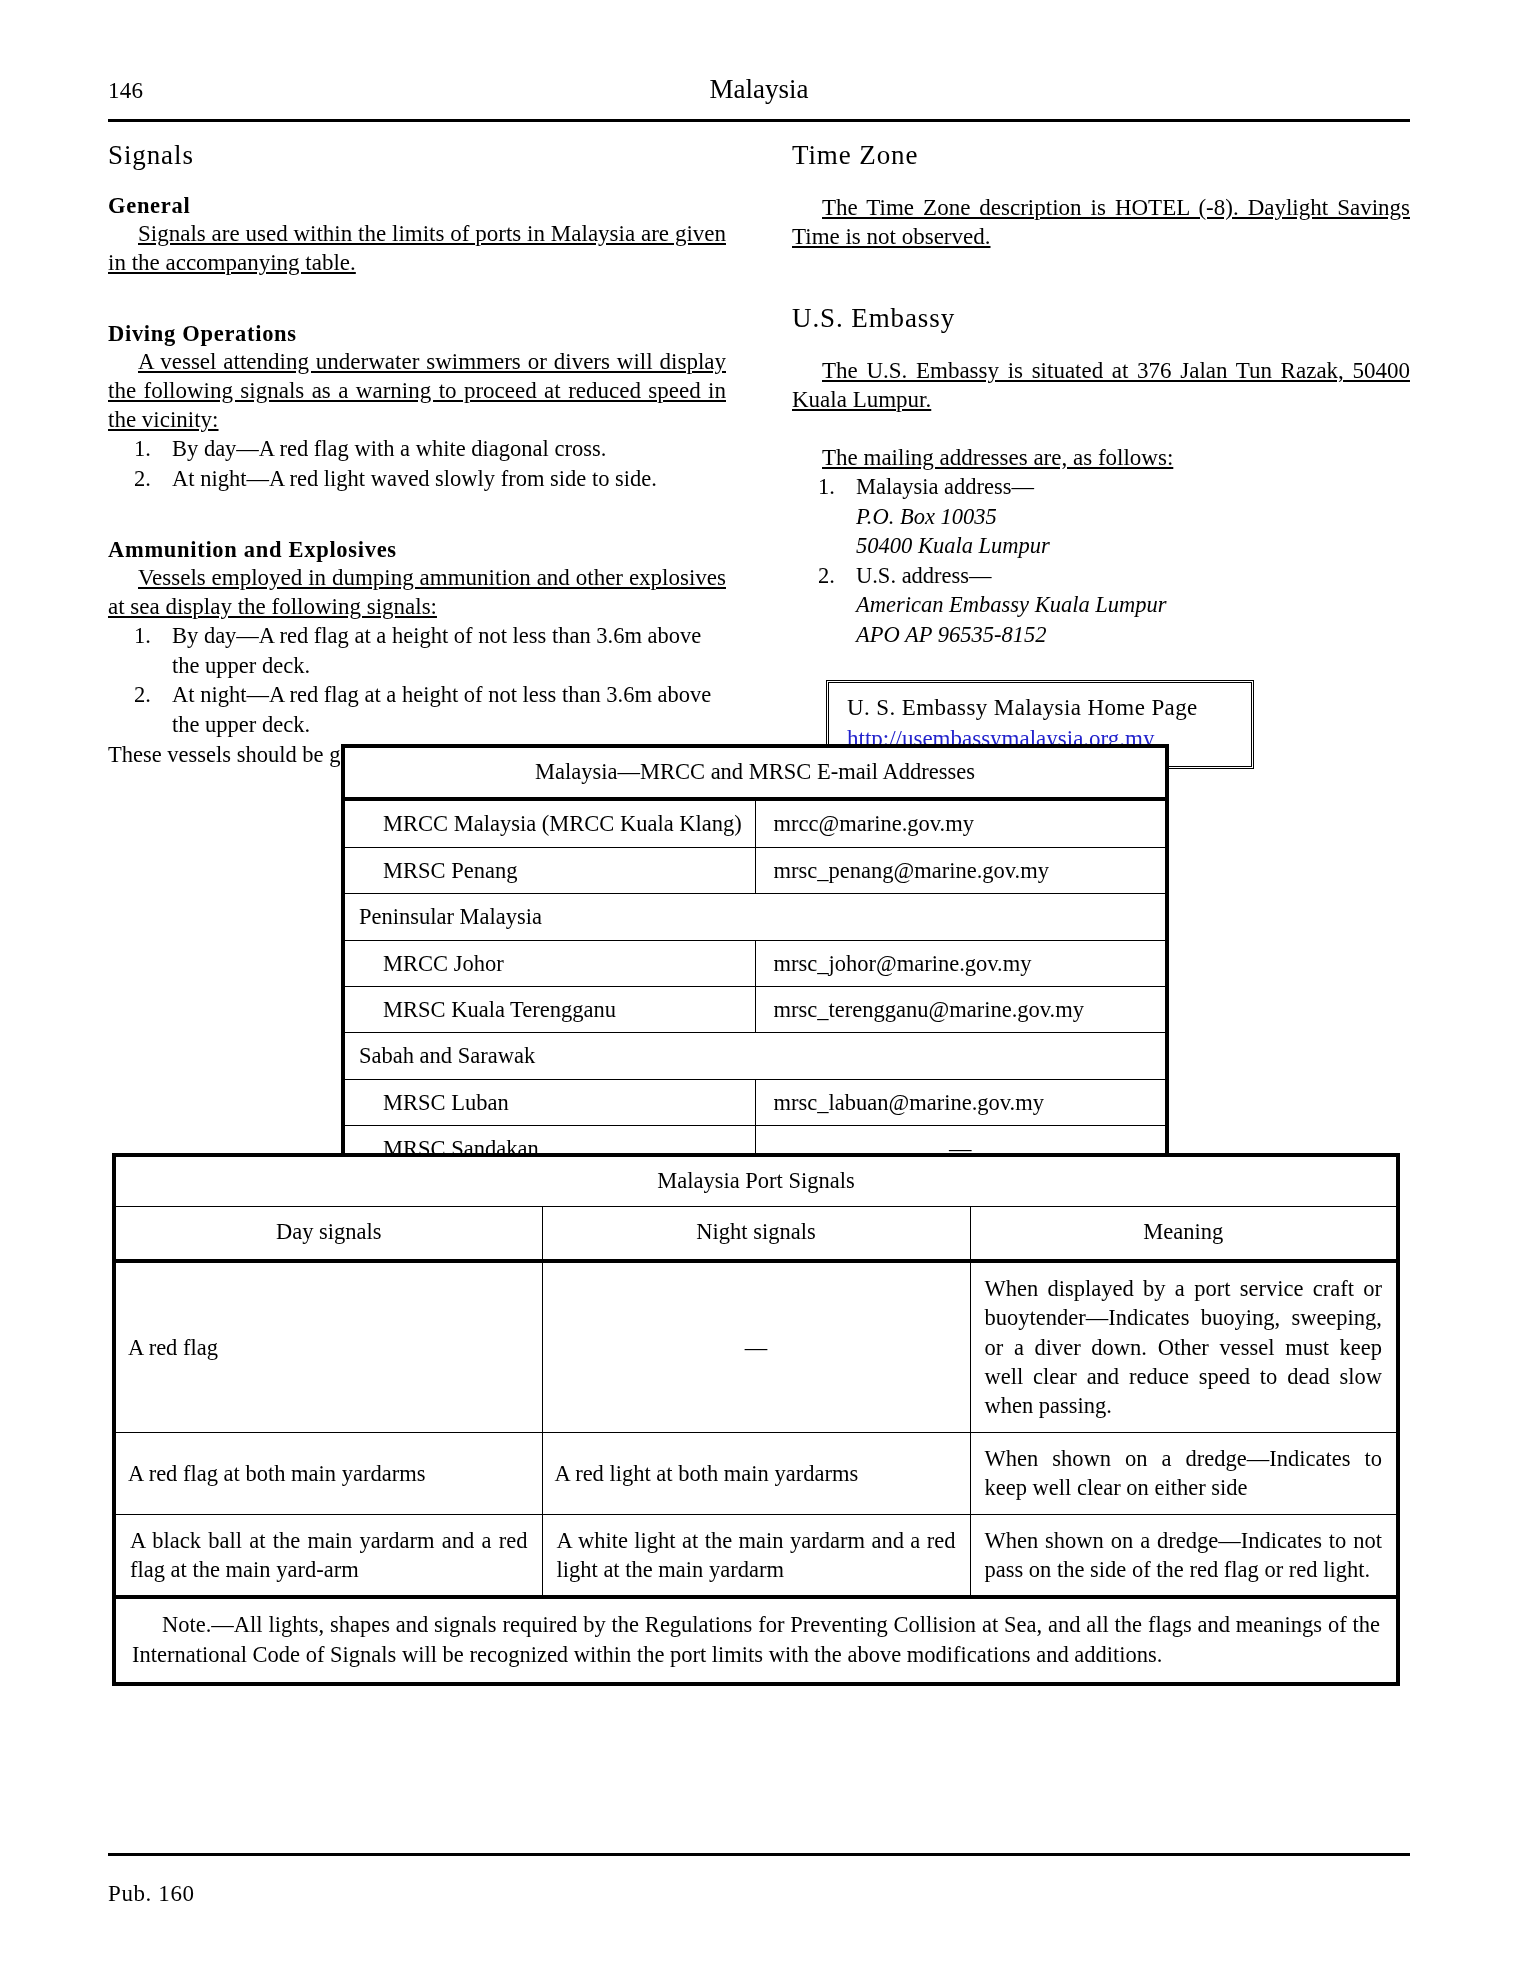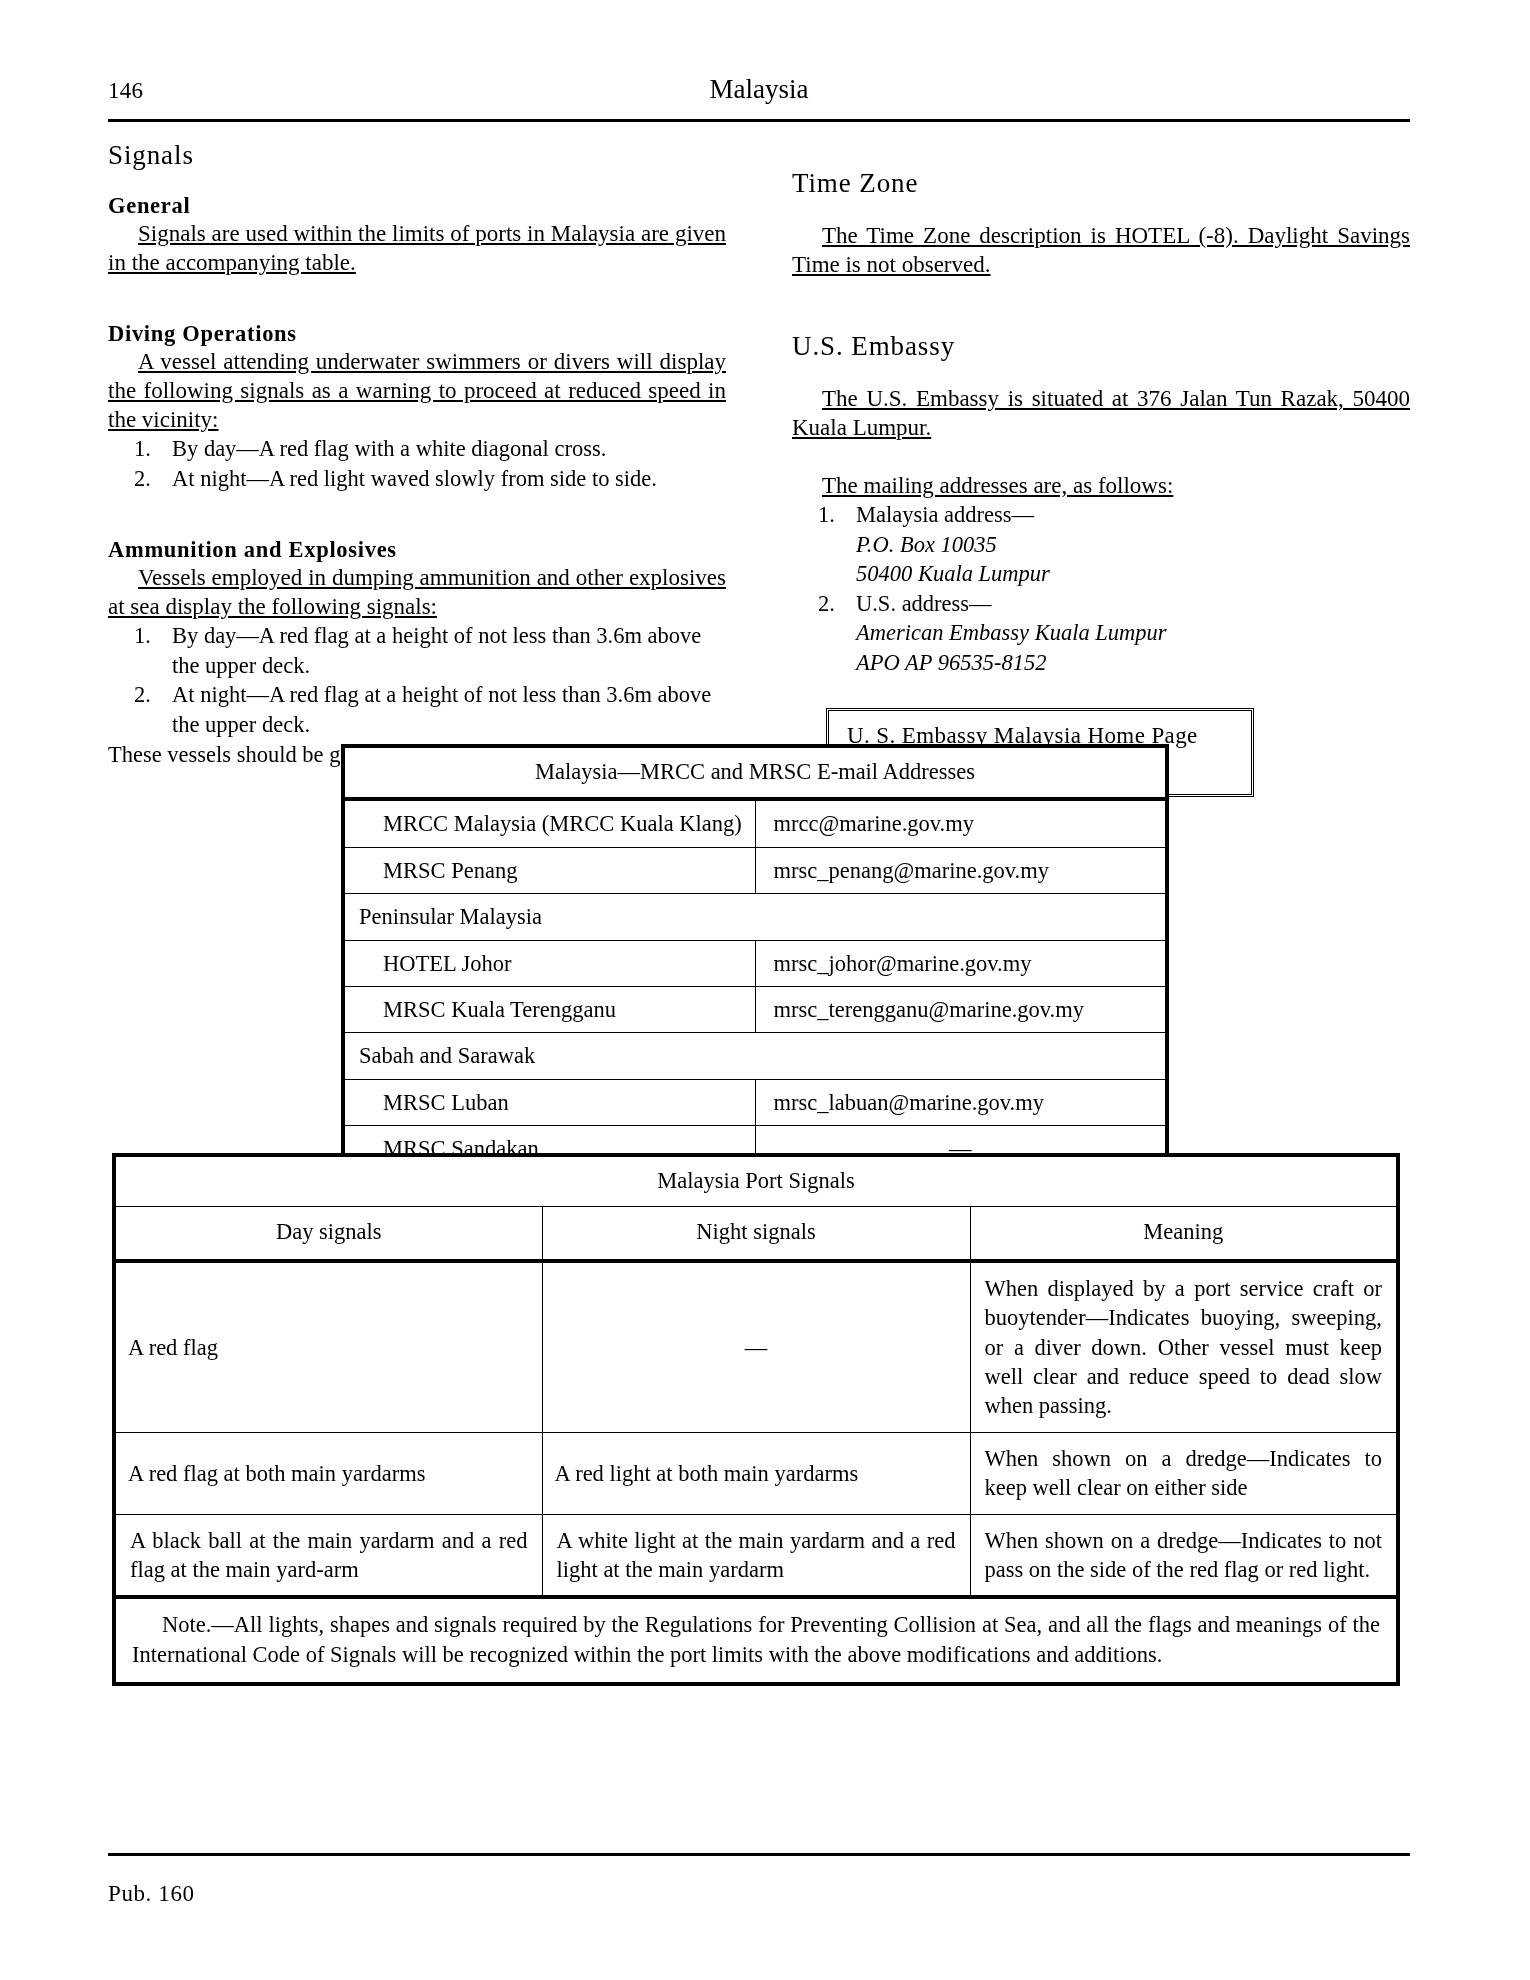--- a/index.html
+++ b/index.html
@@ -57,21 +57,21 @@
     position: absolute;
     left: 108px; top: 140px;
     width: 1302px;
   }
   .col {
     position: absolute;
     top: 0;
     width: 618px;
   }
   .col.left  { left: 0; }
-  .col.right { left: 684px; margin-top: 28px; }
+  .col.right { left: 684px; }
 
   h2.sec {
     margin: 0 0 22px 0;
     font-size: 27px;
     font-weight: normal;
     letter-spacing: 0.9px;
   }
   h3.sub {
     margin: 0;
     font-size: 22.5px;
@@ -325,21 +325,21 @@
           <td class="rgt mail">mrcc@marine.gov.my</td>
         </tr>
         <tr>
           <td class="lft name">MRSC Penang</td>
           <td class="rgt mail">mrsc_penang@marine.gov.my</td>
         </tr>
         <tr>
           <td class="lft rgt group" colspan="2">Peninsular Malaysia</td>
         </tr>
         <tr>
-          <td class="lft name">HOTEL Johor</td>
+          <td class="lft name">MRCC Johor</td>
           <td class="rgt mail">mrsc_johor@marine.gov.my</td>
         </tr>
         <tr>
           <td class="lft name">MRSC Kuala Terengganu</td>
           <td class="rgt mail">mrsc_terengganu@marine.gov.my</td>
         </tr>
         <tr>
           <td class="lft rgt group" colspan="2">Sabah and Sarawak</td>
         </tr>
         <tr>

